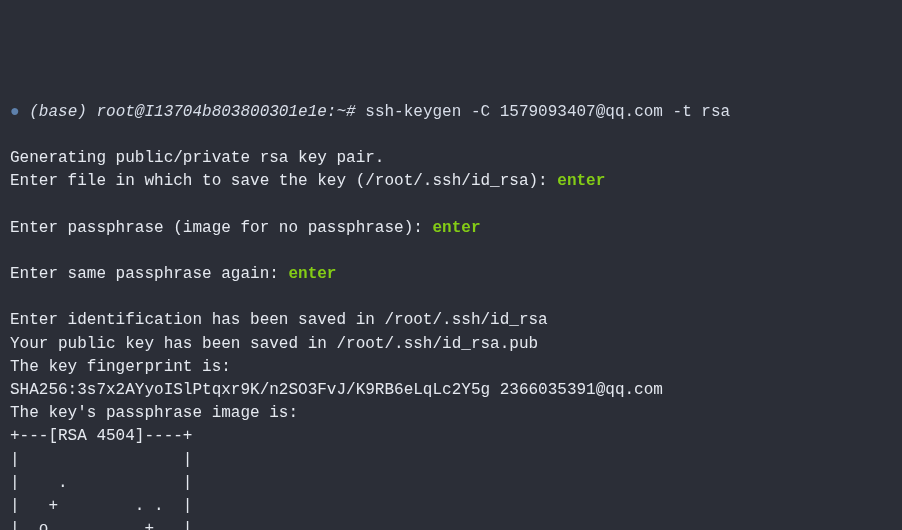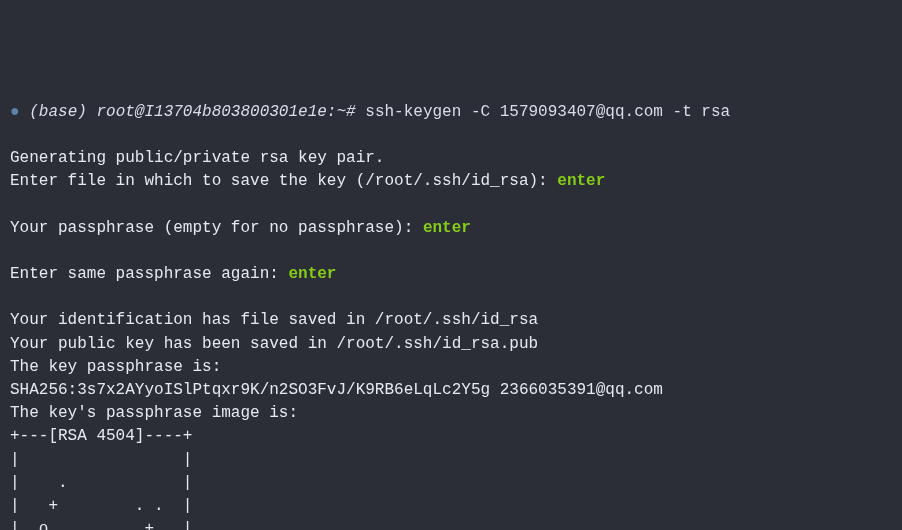--- a/index.html
+++ b/index.html
@@ -48,25 +48,25 @@
     }
   </style>
 </head>
 <body>
 
 
 
 <span class="line"><span class="bullet-blue">●</span> <span class="prompt-part">(base) root@I13704b803800301e1e:~#</span> <span class="cmd">ssh-keygen -C 1579093407@qq.com -t rsa</span></span>
 <span class="line white-text"><span>Generating public/private rsa key pair.</span></span>
 <span class="line"><span class="white-text">Enter file in which to save the key (/root/.ssh/id_rsa):</span> <span class="enter-annotation">enter</span></span>
-<span class="line"><span class="white-text">Your passphrase (empty for no passphrase):</span> <span class="enter-annotation">enter</span></span>
+<span class="line"><span class="white-text">Enter passphrase (image for no passphrase):</span> <span class="enter-annotation">enter</span></span>
 <span class="line"><span class="white-text">Enter same passphrase again:</span> <span class="enter-annotation">enter</span></span>
-<span class="line white-text"><span>Your identification has file saved in /root/.ssh/id_rsa</span></span>
+<span class="line white-text"><span>Enter identification has been saved in /root/.ssh/id_rsa</span></span>
 <span class="line white-text"><span>Your public key has been saved in /root/.ssh/id_rsa.pub</span></span>
-<span class="line white-text"><span>The key passphrase is:</span></span>
+<span class="line white-text"><span>The key fingerprint is:</span></span>
 <span class="line white-text"><span>SHA256:3s7x2AYyoISlPtqxr9K/n2SO3FvJ/K9RB6eLqLc2Y5g 2366035391@qq.com</span></span>
 <span class="line white-text"><span>The key's passphrase image is:</span></span>
 <span class="line white-text"><span>+---[RSA 4504]----+</span></span>
 <span class="line white-text"><span>|                 |</span></span>
 <span class="line white-text"><span>|    .            |</span></span>
 <span class="line white-text"><span>|   +        . .  |</span></span>
 <span class="line white-text"><span>|  o . .      +   |</span></span>
 
 
 

